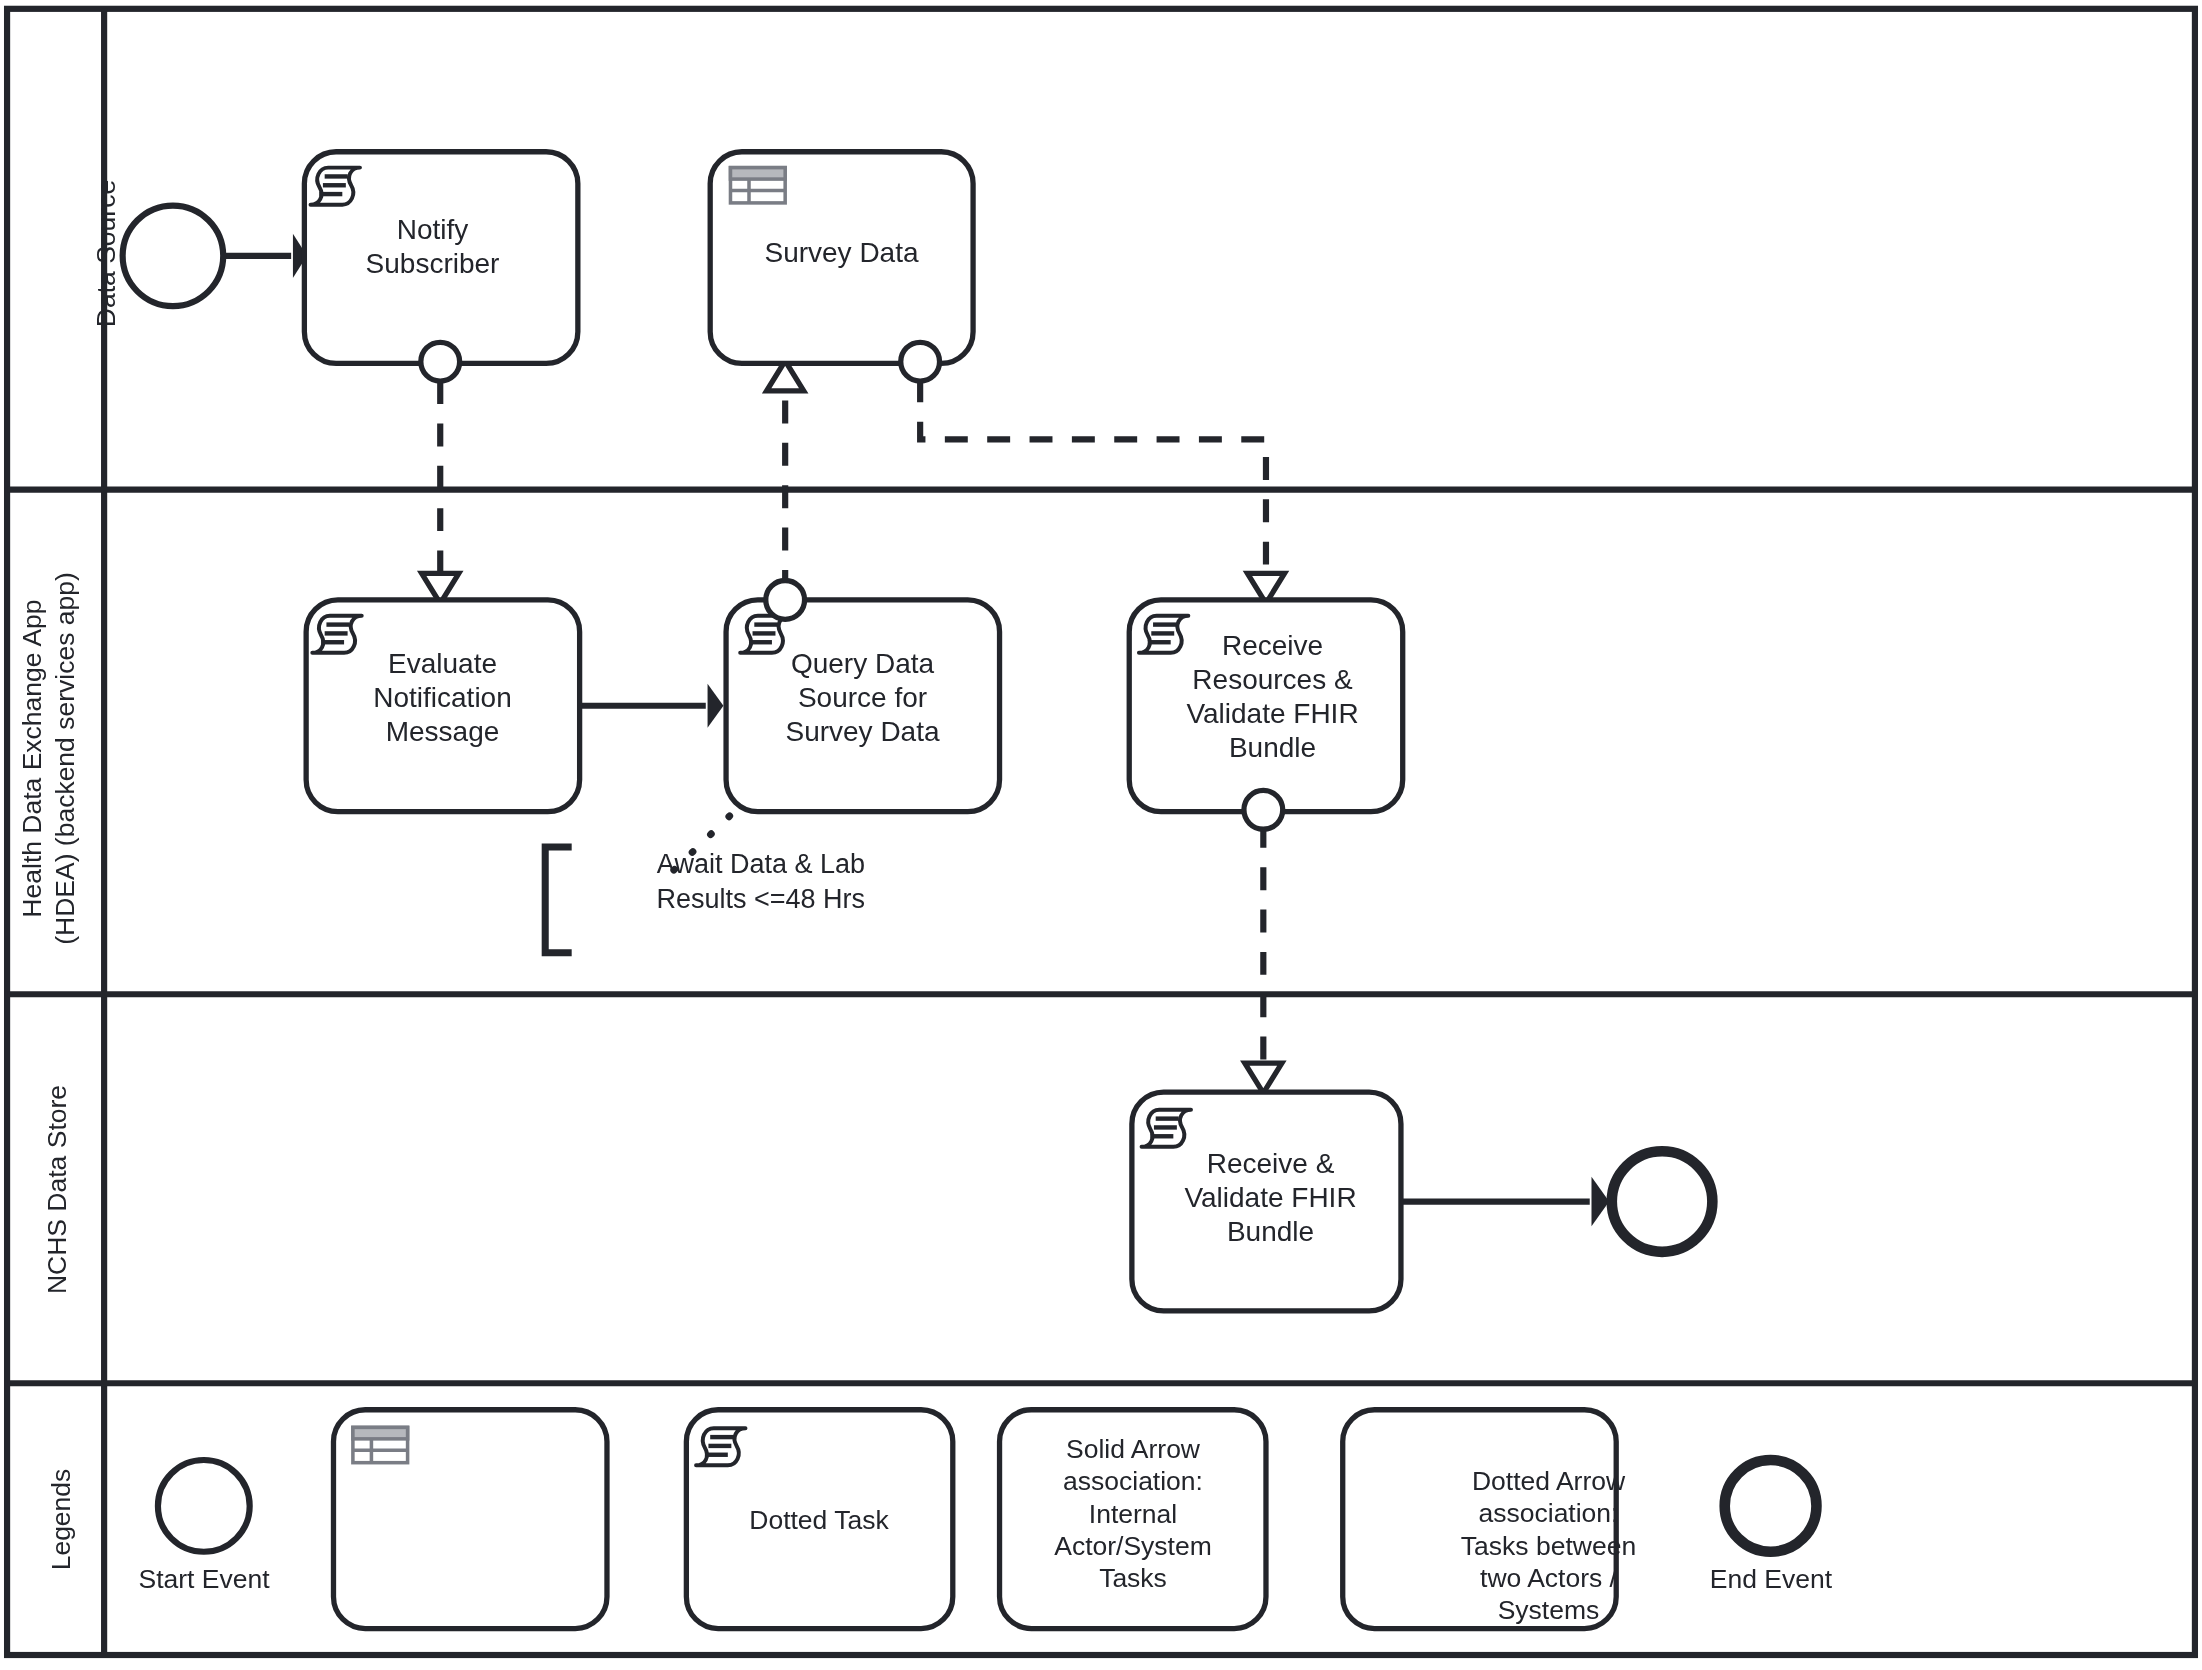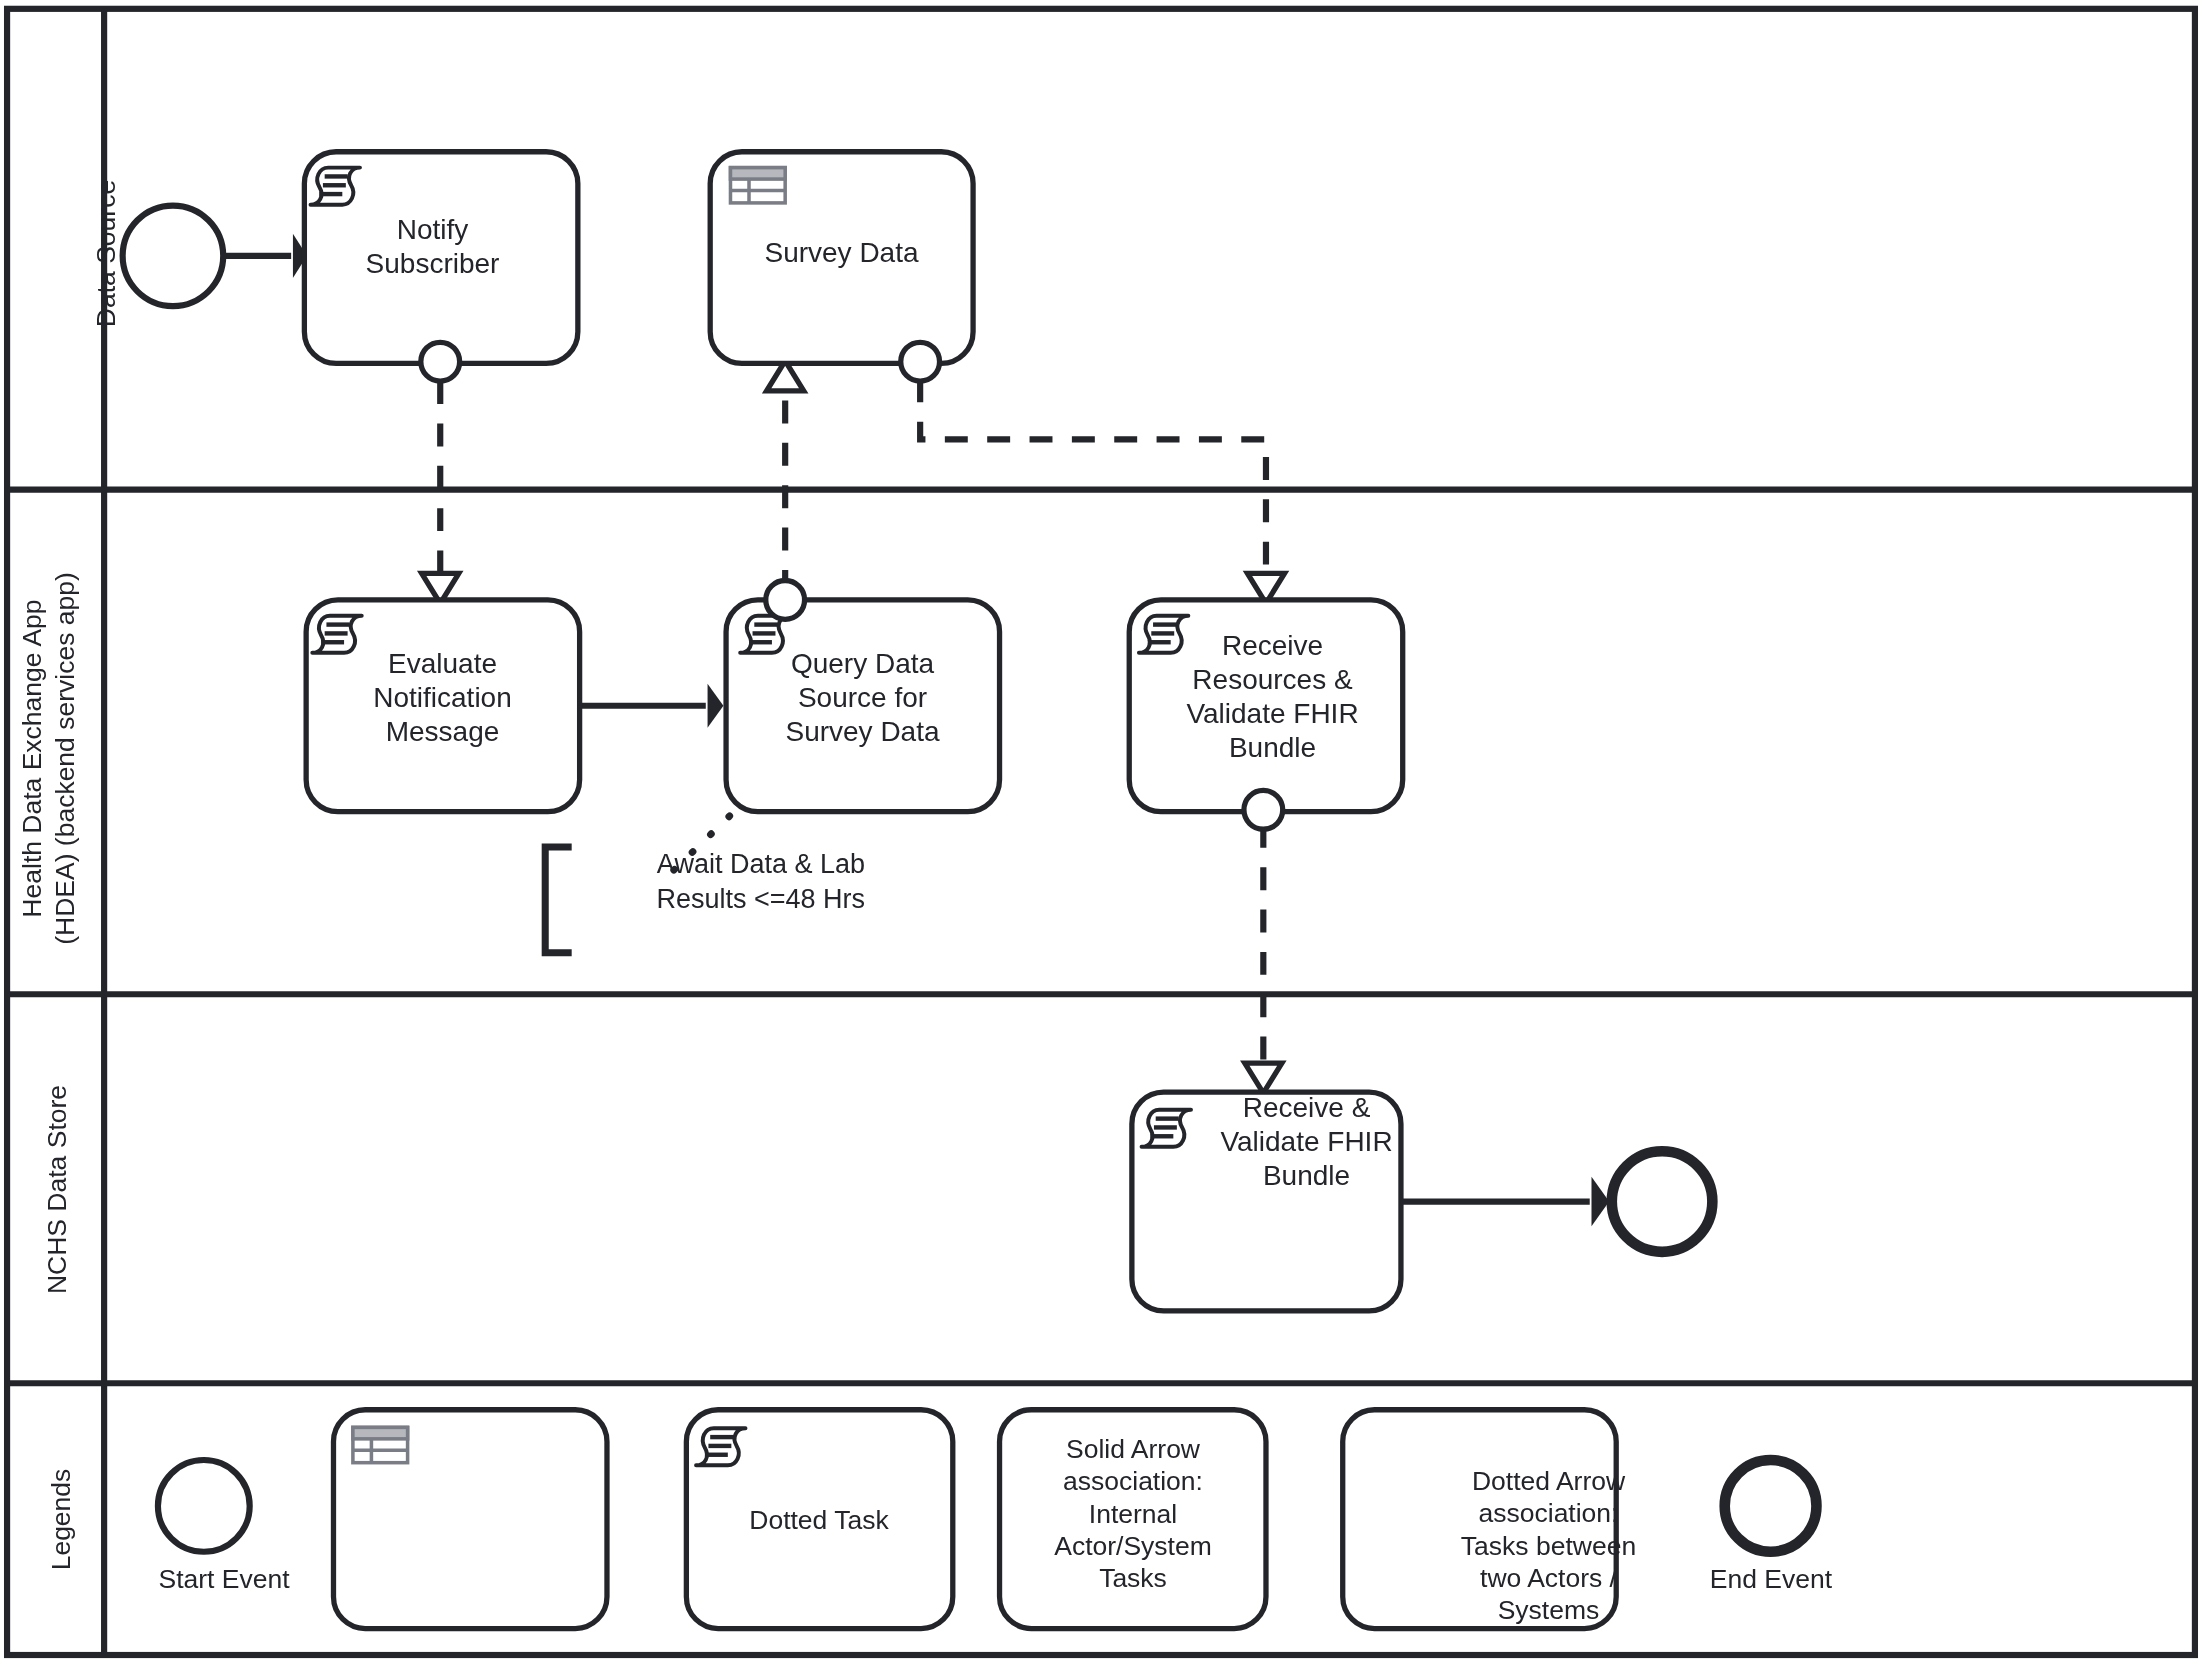--- a/index.html
+++ b/index.html
@@ -305,28 +305,28 @@
 
   <div class="txt task-label" style="left:726px; top:647px; width:273px;">Query Data
 Source for
 Survey Data</div>
 
   <div class="txt task-label" style="left:1136px; top:629px; width:273px;">Receive
 Resources &amp;
 Validate FHIR
 Bundle</div>
 
-  <div class="txt task-label" style="left:1136px; top:1091px; width:269px;padding-left:36px;">Receive &amp;
+  <div class="txt task-label" style="left:1136px; top:1147px; width:269px;">Receive &amp;
 Validate FHIR
 Bundle</div>
 
   <div class="txt anno-label" style="left:565px; top:847px; width:300px;">Await Data &amp; Lab
 Results &lt;=48 Hrs</div>
 
-  <div class="txt legend-caption" style="left:107px; top:1563px; width:194px;padding-left:20px;">Start Event</div>
+  <div class="txt legend-caption" style="left:107px; top:1563px; width:194px;">Start Event</div>
 
 
   <div class="txt legend-label" style="left:686px; top:1504px; width:266px;">Dotted Task</div>
 
   <div class="txt legend-label" style="left:1000px; top:1433px; width:266px;">Solid Arrow
 association:
 Internal
 Actor/System
 Tasks</div>
 

